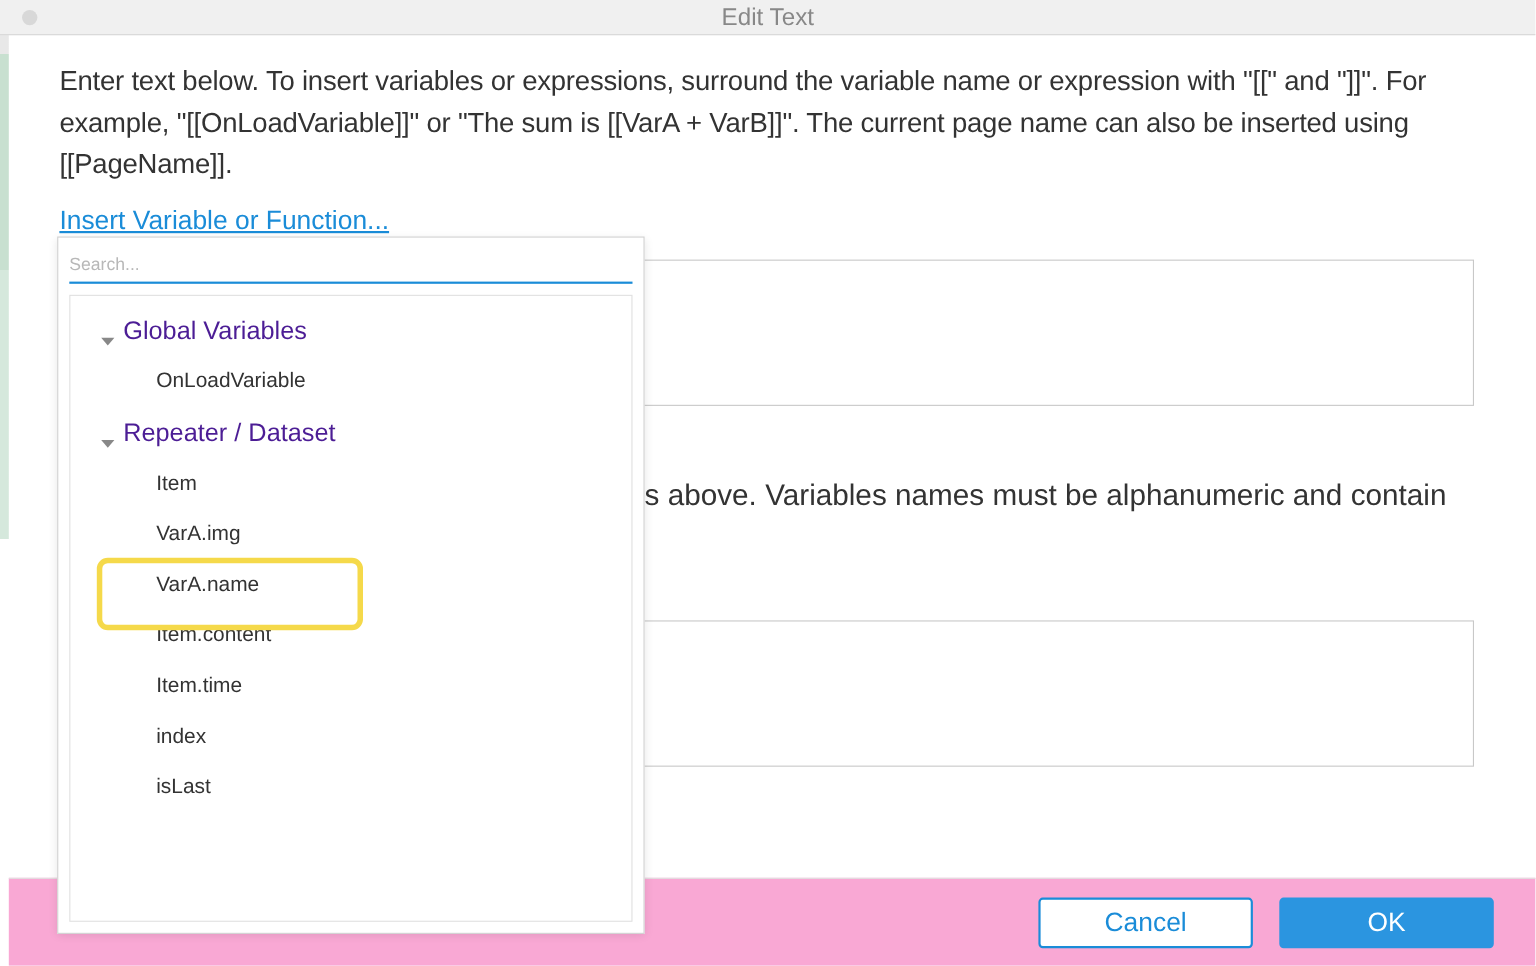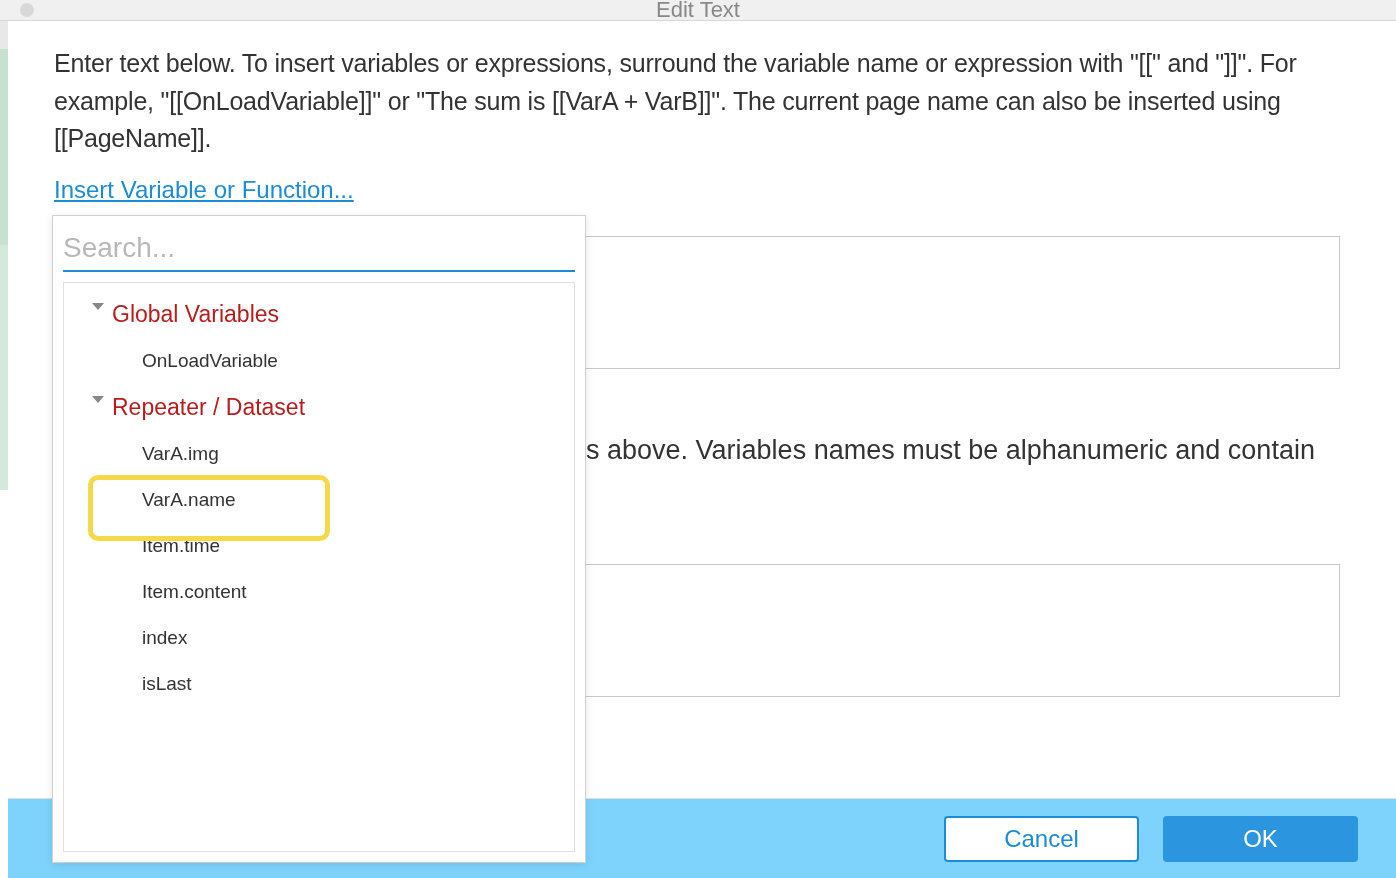--- a/index.html
+++ b/index.html
@@ -17,21 +17,21 @@
     }
     .left-edge {
       position: absolute;
       left: 0;
       top: 0;
       width: 8px;
       height: 490px;
       background: linear-gradient(to bottom, #e8e8e8 0%, #e8e8e8 10%, #c8e0d0 10%, #c8e0d0 50%, #d5e8dc 50%, #d5e8dc 100%);
     }
     .title-bar {
-      height: 21px;
+      height: 32px;
       background: #f0f0f0;
       border-bottom: 1px solid #d8d8d8;
       display: flex;
       align-items: center;
       position: relative;
     }
     .window-dot {
       width: 14px;
       height: 14px;
       border-radius: 50%;
@@ -99,43 +99,43 @@
       background: #fff;
       border: 1px solid #d0d0d0;
       box-shadow: 0 2px 8px rgba(0,0,0,0.1);
       z-index: 10;
     }
     .search-input {
       width: calc(100% - 20px);
       margin: 10px 10px 4px 10px;
       border: none;
       border-bottom: 2px solid #1a8cd8;
-      font-size: 28px;
+      font-size: 16px;
       padding: 6px 0;
       outline: none;
       color: #333;
     }
     .search-input::placeholder {
       color: #b8b8b8;
     }
     .tree-container {
       border: 1px solid #e0e0e0;
       margin: 6px 10px 10px 10px;
       background: #fff;
       padding-top: 8px;
       padding-bottom: 8px;
       height: 570px;
       overflow: hidden;
     }
     .tree-group {
       display: flex;
-      align-items: flex-start;
+      align-items: flex-end;
       padding: 10px 0 10px 28px;
       font-size: 23px;
-      color: #b91c1c;
+      color: #4c1d95;
       cursor: pointer;
     }
     .tree-group .caret {
       display: inline-block;
       width: 0;
       height: 0;
       border-left: 6px solid transparent;
       border-right: 6px solid transparent;
       border-top: 7px solid #888;
       margin-right: 8px;
@@ -166,21 +166,21 @@
       left: 8px;
       right: 0;
       bottom: 0;
       height: 80px;
       border-top: 1px solid #e0e0e0;
       display: flex;
       justify-content: flex-end;
       align-items: center;
       padding-right: 38px;
       gap: 24px;
-      background: #7dd3fc;
+      background: #f9a8d4;
       z-index: 5;
     }
     .btn {
       width: 195px;
       height: 46px;
       font-size: 24px;
       border-radius: 4px;
       cursor: pointer;
       display: flex;
       align-items: center;
@@ -225,24 +225,25 @@
     <div class="tree-group">
       <span class="caret"></span>
       <span>Global Variables</span>
     </div>
     <div class="tree-item">OnLoadVariable</div>
 
     <div class="tree-group">
       <span class="caret"></span>
       <span>Repeater / Dataset</span>
     </div>
+    <div class="tree-item">Item</div>
     <div class="tree-item">VarA.img</div>
     <div class="tree-item highlighted">VarA.name</div>
+    <div class="tree-item">Item.content</div>
     <div class="tree-item">Item.time</div>
-    <div class="tree-item">Item.content</div>
     <div class="tree-item">index</div>
     <div class="tree-item">isLast</div>
   </div>
 </div>
 
 <div class="footer-bar">
   <div class="btn btn-cancel">Cancel</div>
   <div class="btn btn-ok">OK</div>
 </div>
 

